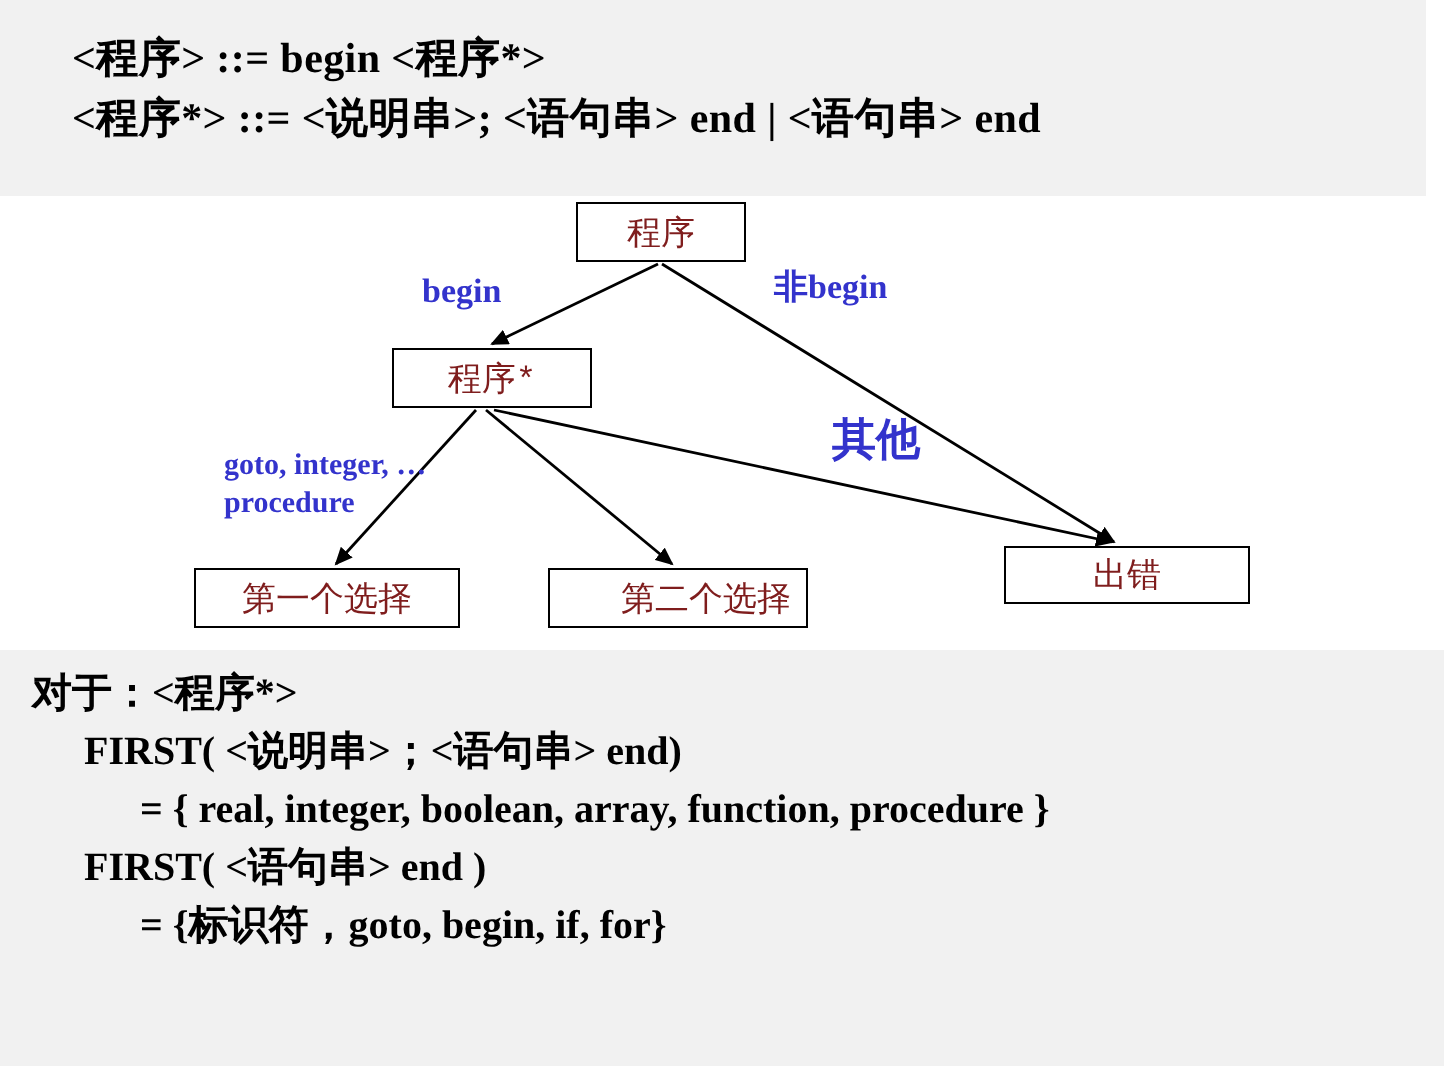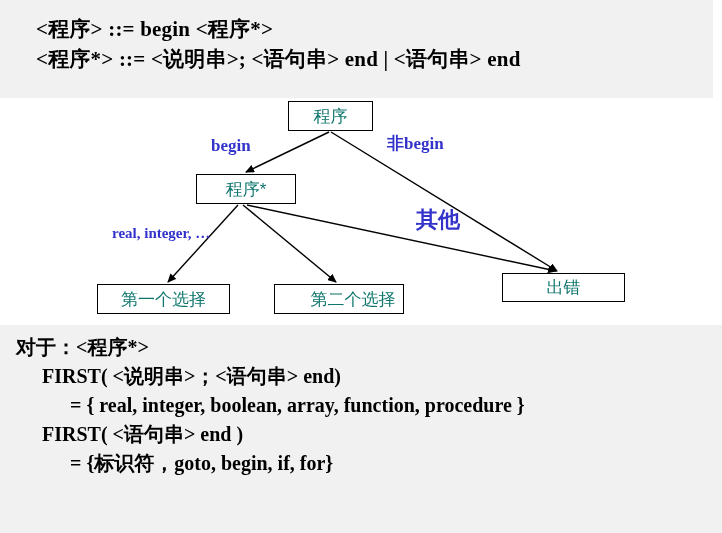--- a/index.html
+++ b/index.html
@@ -58,23 +58,23 @@
     left: 0; top: 0;
   }
   .node-box {
     position: absolute;
     border: 1.5px solid #000000;
     background: #ffffff;
     box-sizing: border-box;
     display: flex;
     align-items: center;
     justify-content: center;
-    font-family: Liberation Sans, sans-serif;
+    font-family: Liberation Mono, monospace;
     font-size: 17px;
-    color: #0f766e;
+    color: #7f1d1d;
     white-space: nowrap;
   }
   #node-program      { left: 288px; top: 3px;   width: 85px;  height: 30px; }
   #node-program-star { left: 196px; top: 76px;  width: 100px;  height: 30px; }
   #node-choice-1     { left: 97px;  top: 186px; width: 133px; height: 30px; }
   #node-choice-2     { left: 274px; top: 186px; width: 130px; height: 30px; padding-left: 28px; }
   #node-error        { left: 502px; top: 175px; width: 123px; height: 29px; }
 
   .edge-label {
     position: absolute;
@@ -153,21 +153,22 @@
 
   <div class="node-box" id="node-choice-2">第二个选择</div>
 
   <div class="node-box" id="node-error">出错</div>
 
   <div class="edge-label" id="label-begin">begin</div>
 
   <div class="edge-label" id="label-not-begin"><span class="cjk">非</span><span>begin</span></div>
 
   <div class="edge-label" id="label-first-set">
-    <div>real, integer, …</div>
+    <div>goto, integer, …</div>
+    <div>procedure</div>
   </div>
 
 
   <div class="edge-label cjk" id="label-other">其他</div>
 </div>
 
 <div class="panel" id="bottom-panel"></div>
 
 <div id="analysis">
   <div class="an-line heavy ind-0"><span class="cjk">对于：</span><span>&lt;程序*&gt;</span></div>

